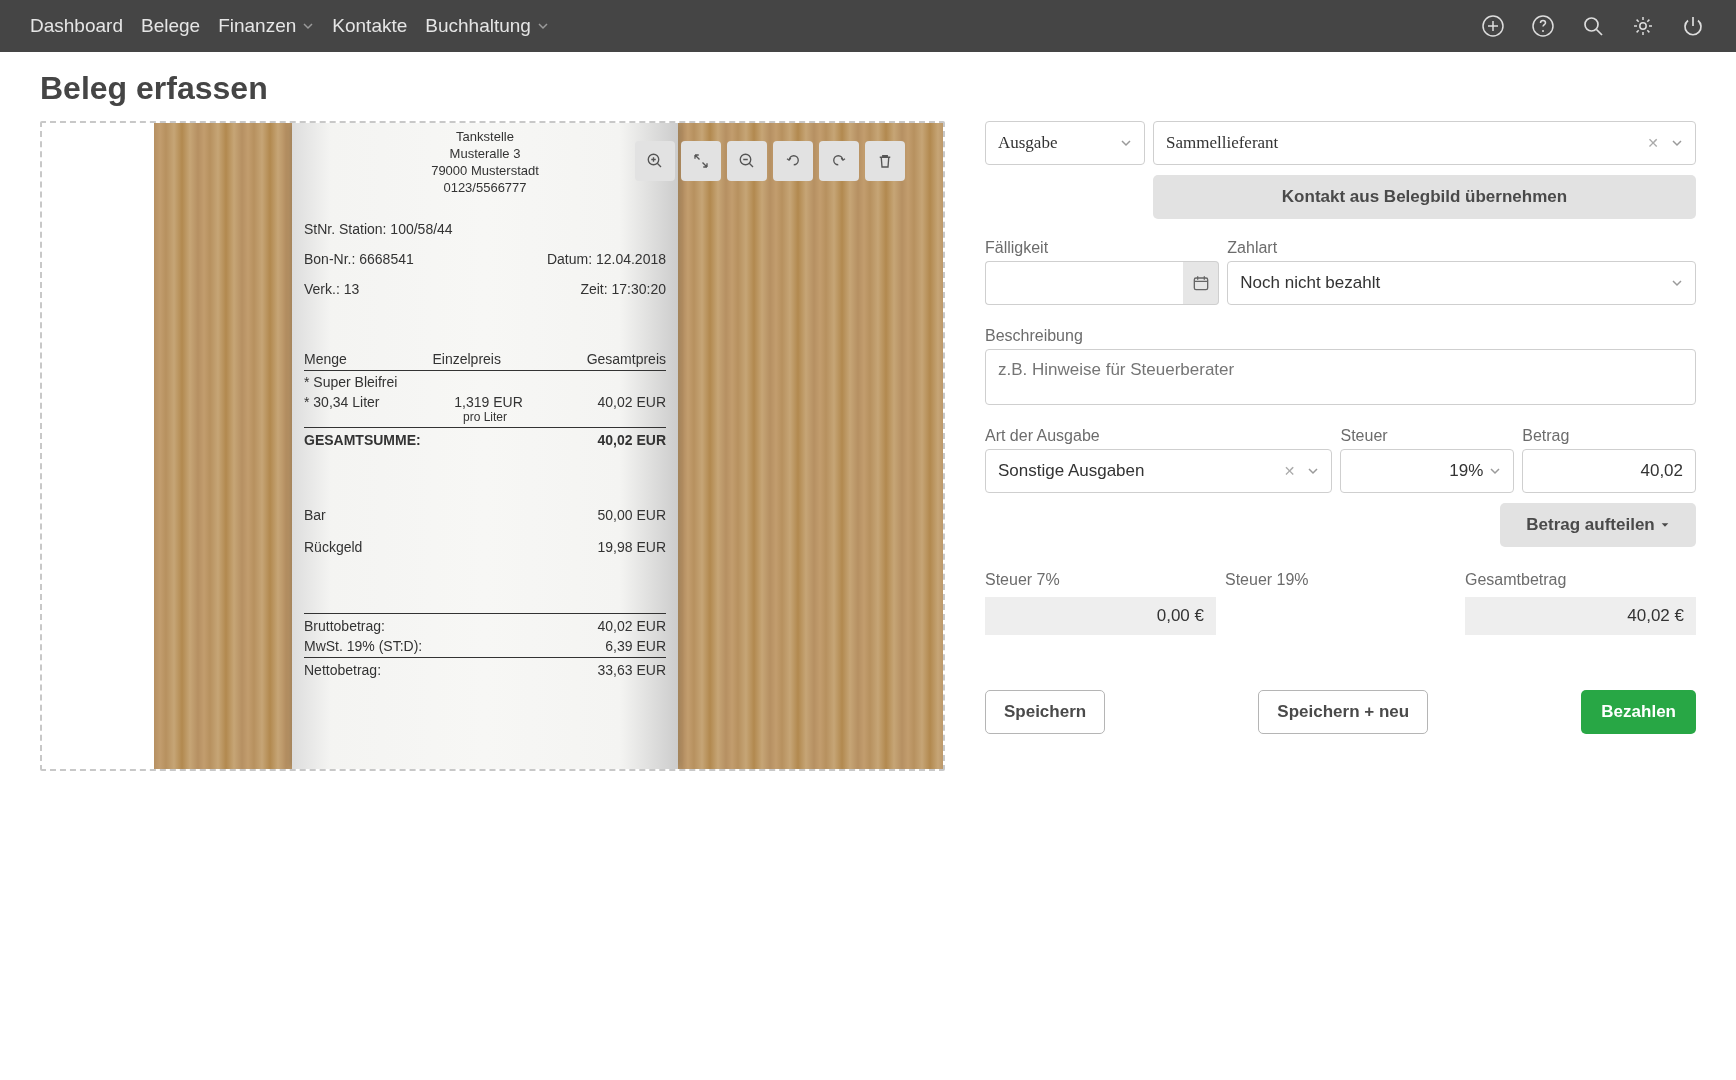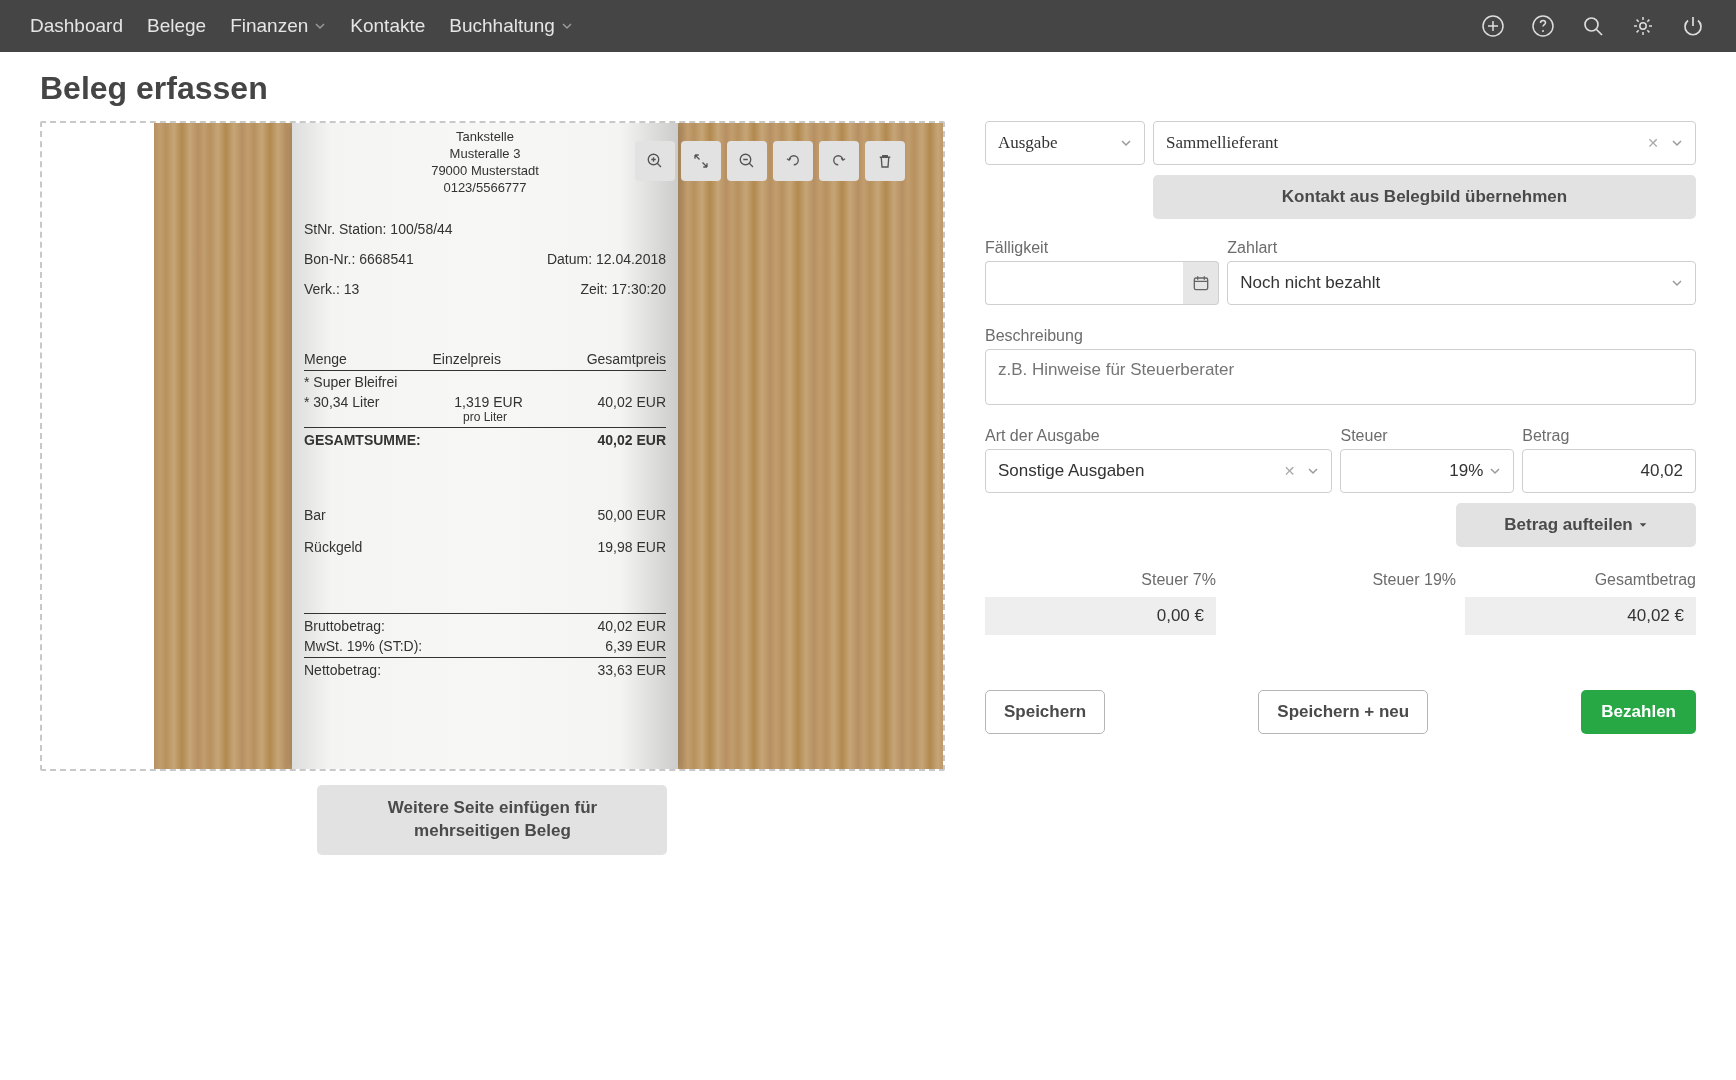--- a/index.html
+++ b/index.html
@@ -12,21 +12,21 @@
   
   .topnav {
     background: #454545;
     color: #eee;
     display: flex;
     align-items: center;
     justify-content: space-between;
     height: 52px;
     padding: 0 30px;
   }
-  .topnav-left { display: flex; align-items: flex-start; gap: 24px; }
+  .topnav-left { display: flex; align-items: flex-start; gap: 18px; }
   .topnav-item {
     color: #e5e5e5;
     font-size: 19px;
     font-weight: 400;
     display: flex;
     align-items: center;
     gap: 6px;
     cursor: pointer;
   }
   .topnav-right { display: flex; align-items: center; gap: 24px; }
@@ -191,32 +191,32 @@
   
   .taxsel { width: 120px; }
   .amount-in { width: 120px; text-align: right; }
 
   .split-btn {
     background: #e2e2e2;
     color: #4a4a4a;
     border: none;
     border-radius: 5px;
     height: 44px;
-    width: 240px;
+    width: 196px;
     font-size: 17px;
     font-weight: 600;
     display: flex; align-items: center; justify-content: center;
     gap: 5px;
     cursor: pointer;
     margin-top: 10px;
     margin-left: auto;
   }
 
   
-  .totals { display: flex; margin-top: 24px; gap: 9px; text-align: right; }
+  .totals { display: flex; margin-top: 24px; gap: 9px; }
   .totals .col { flex: 1; }
   .totals .col .lab { color: #6c6c6c; font-size: 16px; margin-bottom: 8px; }
   .totals .col .val {
     background: #eee;
     height: 38px;
     display: flex; align-items: center; justify-content: flex-end;
     padding: 6px 12px;
     font-size: 17px;
   }
 
@@ -413,21 +413,20 @@
               <path d="M17 11l3-2M17 11l-2-3" stroke="currentColor" stroke-width="1.8"></path>
             </svg>
         </button>
         <button class="img-tool">
           <svg width="18" height="18" viewBox="0 0 24 24">
               <path d="M5 7h14M9 7V5h6v2M7 7l1 13h8l1-13" fill="none" stroke="currentColor" stroke-width="1.8"></path>
             </svg>
         </button>
       </div>
     </div>
-    <button class="multipage-btn">Weitere Seite einfügen für mehrseitigen Beleg</button>
   </div>
 
   <div class="right-pane">
 
     <div class="form-row first">
       <div class="select" style="flex:0 0 160px">
         <span>Ausgabe</span>
         <span class="caret">
             <svg width="12" height="12" viewBox="0 0 12 12">
               <path d="M2 4l4 4 4-4" fill="none" stroke="currentColor" stroke-width="1.5"></path>

